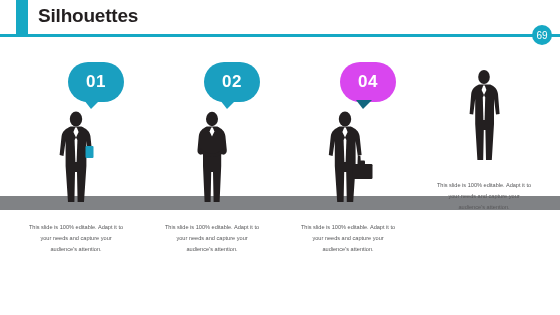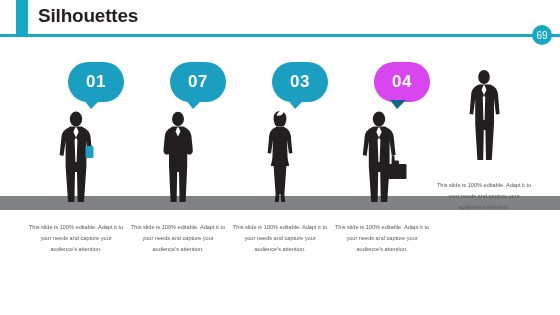--- a/index.html
+++ b/index.html
@@ -181,52 +181,36 @@
           <path d="M27.2 17.5 L28.8 17.5 L30.6 22 L28 27.5 L25.4 22 Z" fill="#ffffff"></path>
           <path d="M28 27.5 L29.4 30 L28.6 52 L27.4 52 L26.6 30 Z" fill="#ffffff"></path>
           <rect x="37.5" y="36" width="8" height="12" rx="1" fill="#1a9fc0"></rect>
         </svg>
       </div>
       <div class="caption">This slide is 100% editable. Adapt it to your needs and capture your audience's attention.</div>
     </div>
 
     <div class="col">
       <div class="bubble">
-        <span class="bubble-num">07</span>
+        <span class="bubble-num">02</span>
         <span class="bubble-tail"></span>
       </div>
       <div class="figure-area">
         <svg width="54" height="92" viewBox="0 0 54 92">
           <g fill="#231f20">
             <ellipse cx="27" cy="9" rx="6" ry="7.2"></ellipse>
             <path d="M21.8 16.5 C17.5 18.5 14.5 21 13.8 26 L12.5 40 C12.2 43 14 45 16.5 44.6 L18 44 L18 56 L19.6 92 L25.6 92 L26.2 62 L28 62 L28.6 92 L34.6 92 L36.2 56 L36.2 44 L37.8 44.6 C40.2 45 42 43 41.8 40 L40.4 26 C39.7 21 36.6 18.5 32.3 16.5 Z"></path>
             <path d="M15.5 38 C18 41.5 23 43.5 27 43.5 C31 43.5 36 41.5 38.6 38 L39.4 41.5 C36.5 45.2 31.4 47 27 47 C22.6 47 17.6 45.2 14.7 41.5 Z"></path>
           </g>
           <path d="M26.2 17.5 L27.8 17.5 L29.4 21.5 L27 26.5 L24.6 21.5 Z" fill="#ffffff"></path>
         </svg>
       </div>
       <div class="caption">This slide is 100% editable. Adapt it to your needs and capture your audience's attention.</div>
     </div>
 
-    <div class="col">
-      <div class="bubble">
-        <span class="bubble-num">03</span>
-        <span class="bubble-tail"></span>
-      </div>
-      <div class="figure-area">
-        <svg width="50" height="92" viewBox="0 0 50 92">
-          <g fill="#231f20">
-            <path d="M25 1 C21 1 18.6 4 18.6 8.2 C18.6 12 20 15.6 22 16.6 L28 16.6 C30 15.6 31.4 12 31.4 8.2 C31.4 5.6 30.4 3.4 28.4 2.2 C28 5 25 6 21.4 5.6 C22.4 3.4 23.6 2 25 1 Z"></path>
-            <path d="M21.4 16.8 C17.5 18.4 14.8 21.2 14.2 26 L12.6 43 L16 43.6 L18 30 L17.4 48 L15.8 56 L34.2 56 L32.6 48 L32 30 L34 43.6 L37.4 43 L35.8 26 C35.2 21.2 32.5 18.4 28.6 16.8 Z"></path>
-            <path d="M18.6 56 L20.6 84 L19.8 92 L23.8 92 L24.6 84 L25.4 84 L26.2 92 L30.2 92 L29.4 84 L31.4 56 Z"></path>
-          </g>
-        </svg>
-      </div>
-      <div class="caption">This slide is 100% editable. Adapt it to your needs and capture your audience's attention.</div>
-    </div>
 
     <div class="col">
       <div class="bubble dark">
         <span class="bubble-num">04</span>
         <span class="bubble-tail"></span>
       </div>
       <div class="figure-area">
         <svg width="58" height="92" viewBox="0 0 58 92">
           <g fill="#231f20">
             <ellipse cx="26" cy="9" rx="6.2" ry="7.4"></ellipse>

